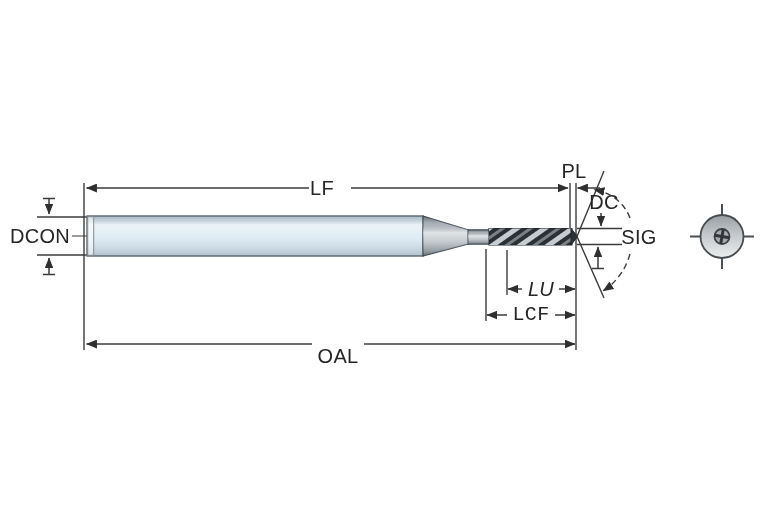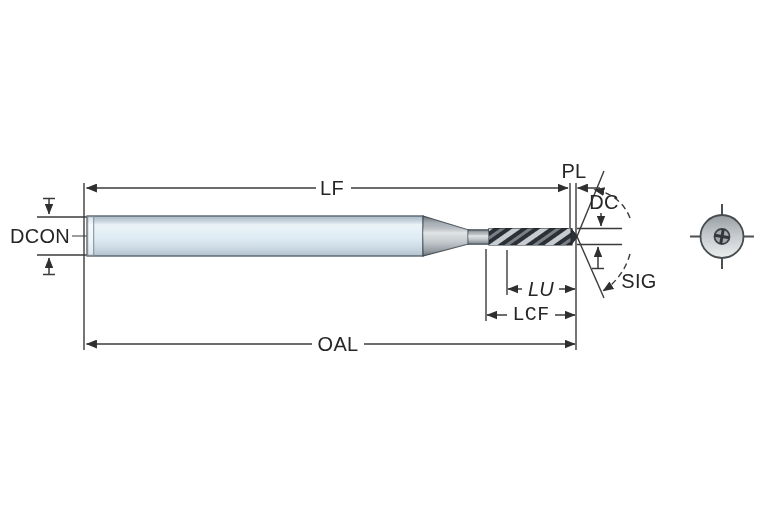--- a/index.html
+++ b/index.html
@@ -134,21 +134,21 @@
       <circle cx="722" cy="236.5" r="21.5" fill="url(#endGrad)" stroke="#474c50" stroke-width="1.8"></circle>
       <circle cx="722" cy="236.5" r="7.5" fill="#a7abae" stroke="#3f4347" stroke-width="1.8"></circle>
       <g transform="rotate(10 722 236.5)">
         <rect x="714.5" y="235" width="15" height="3" fill="#33373b"></rect>
         <rect x="720.5" y="229" width="3" height="15" fill="#33373b"></rect>
       </g>
     </g>
   </svg>
 
   <div class="lbl" style="left:40px;  top:236px; background:transparent;">DCON</div>
-  <div class="lbl" style="left:332px; top:188px;">LF</div>
+  <div class="lbl" style="left:322px; top:188px;">LF</div>
   <div class="lbl" style="left:574px; top:171px; background:transparent;">PL</div>
   <div class="lbl" style="left:604px; top:202px; background:transparent;">DC</div>
-  <div class="lbl" style="left:639px; top:237px; background:transparent;margin-top:44px;">SIG</div>
+  <div class="lbl" style="left:639px; top:237px; background:transparent;">SIG</div>
   <div class="lbl" style="left:541px; top:289px;font-style:italic;">LU</div>
   <div class="lbl" style="left:531px; top:315px;font-family:Liberation Mono, monospace;">LCF</div>
-  <div class="lbl" style="left:338px; top:344px;text-align:right;">OAL</div>
+  <div class="lbl" style="left:338px; top:356px;text-align:right;">OAL</div>
 
 </div>
 
 </body></html>

